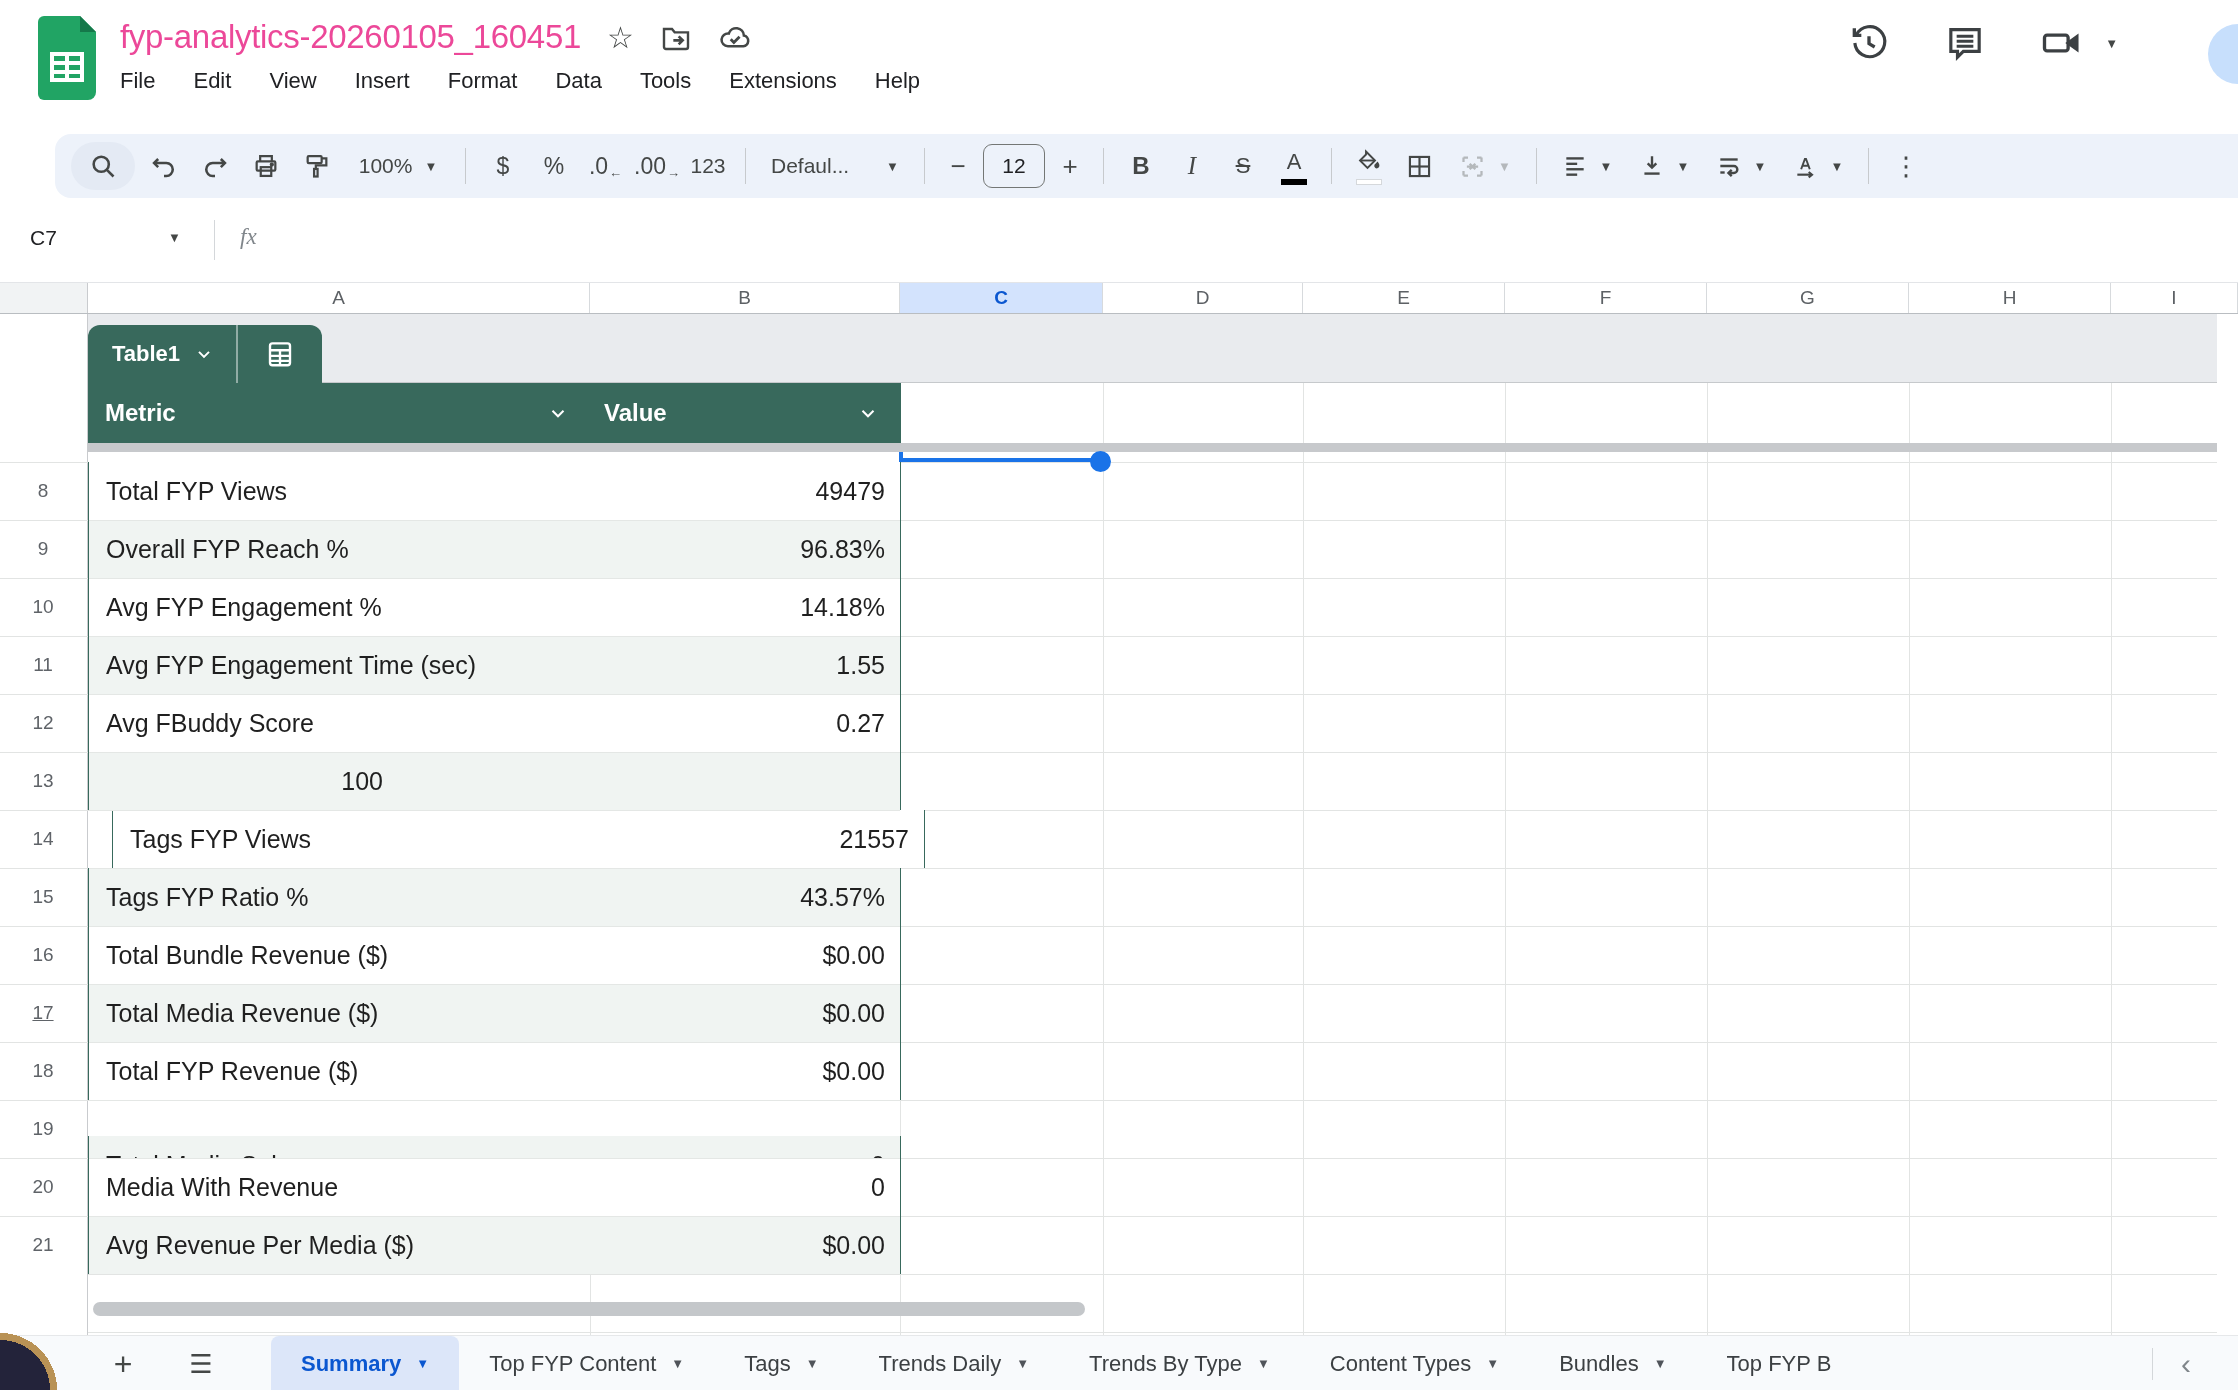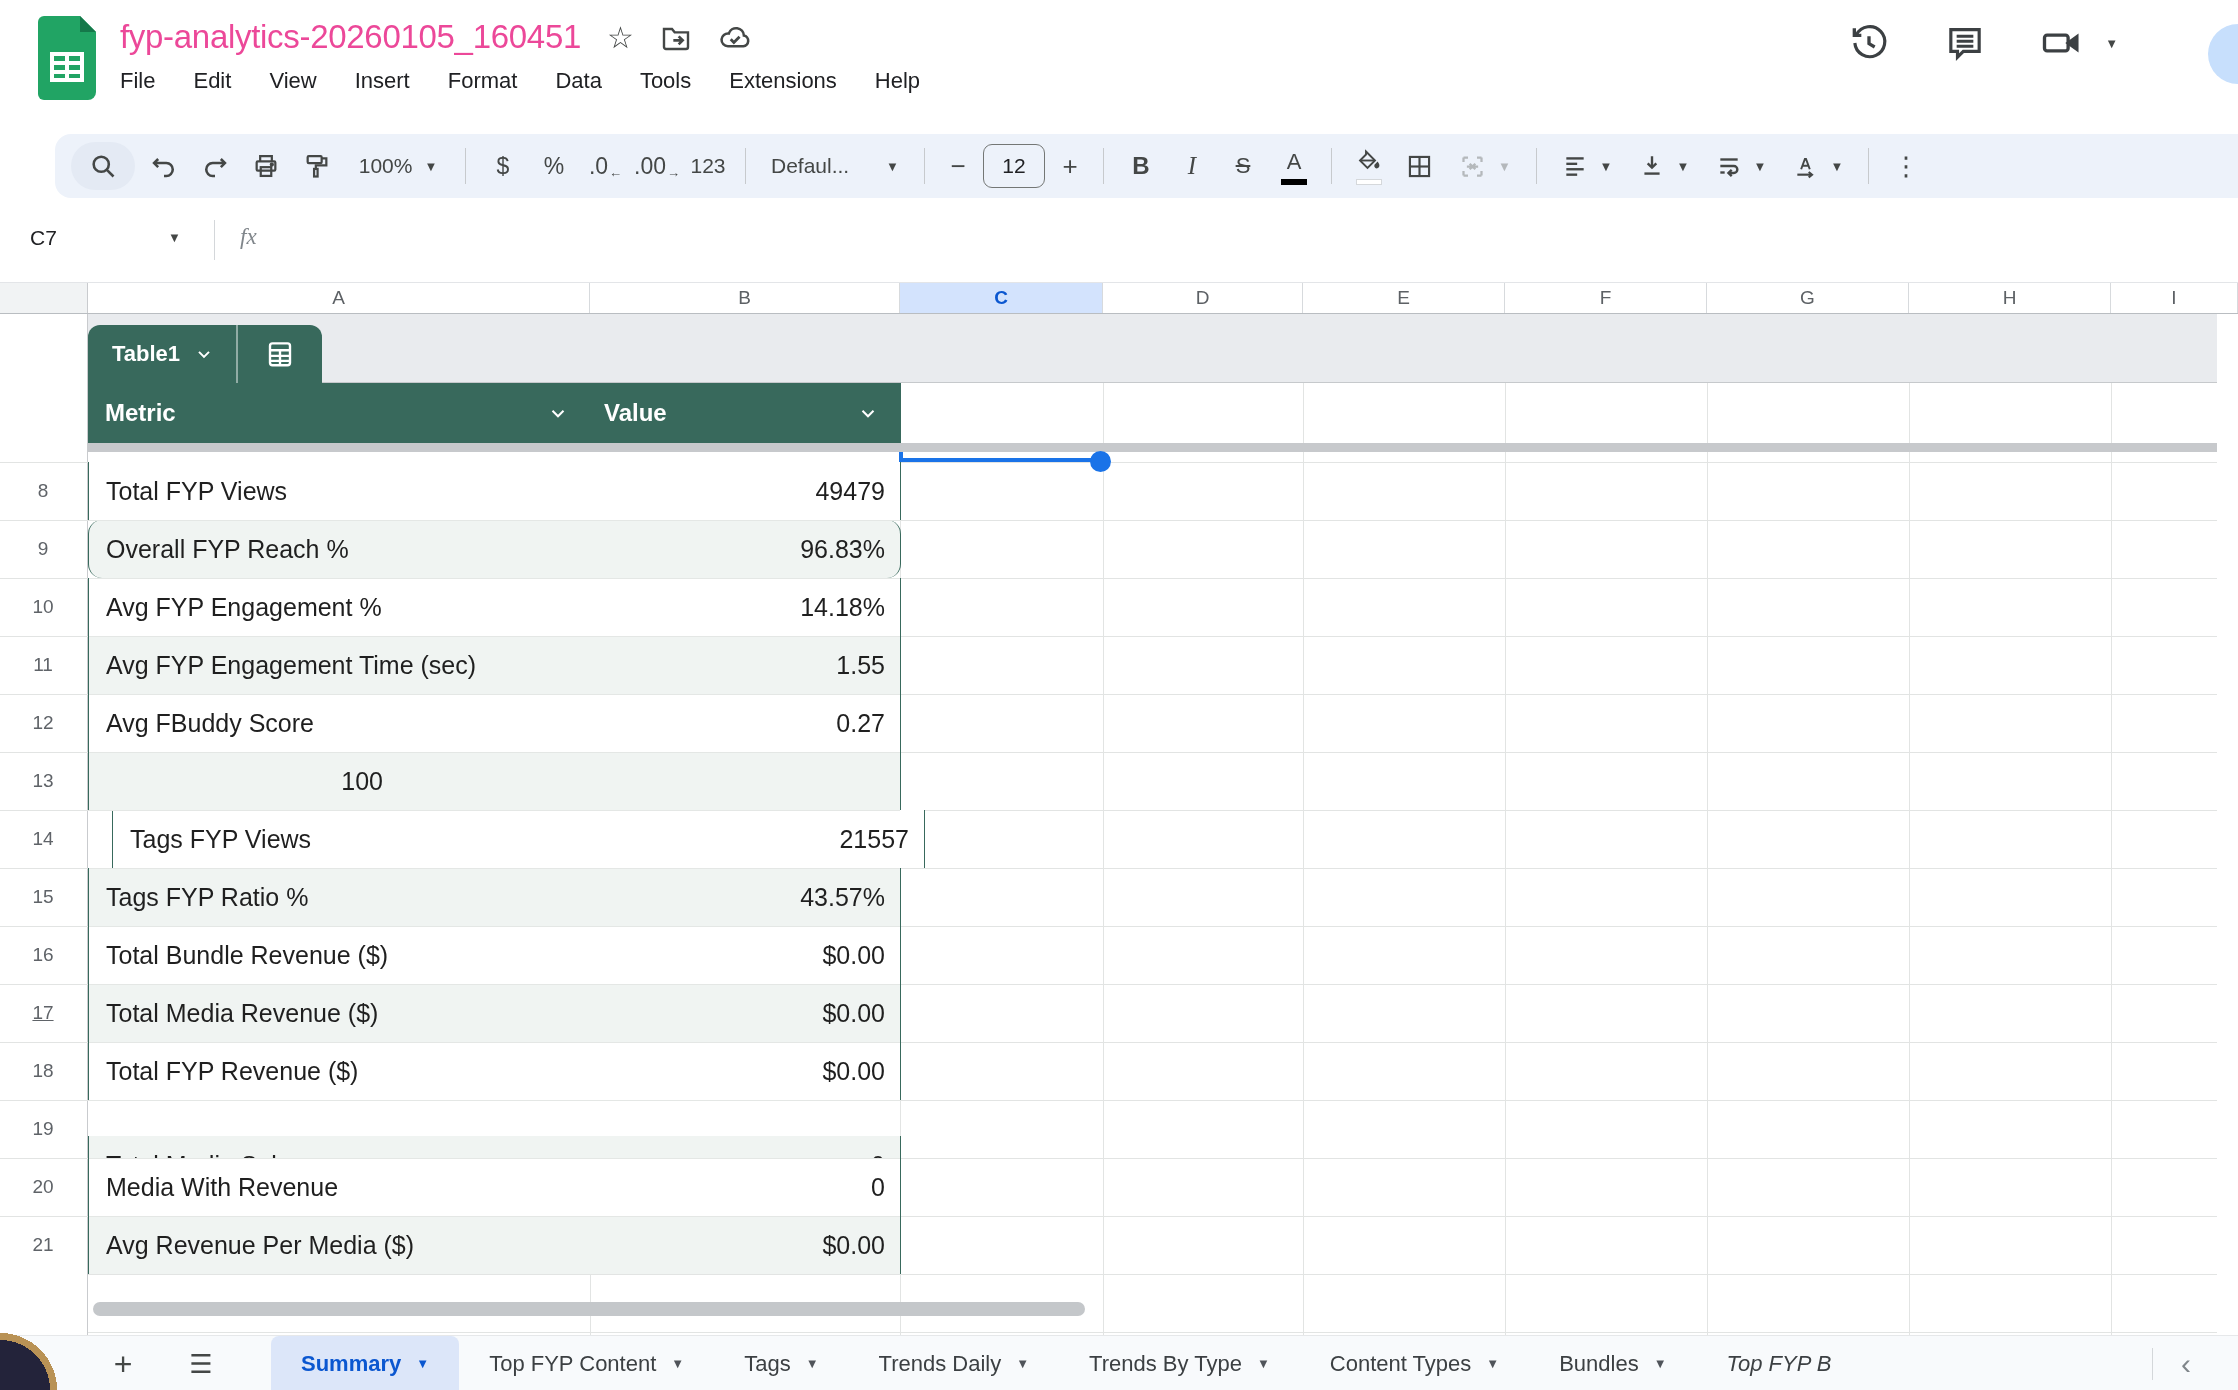--- a/index.html
+++ b/index.html
@@ -97,21 +97,21 @@
   #add-sheet { left:100px; top:6px; width:46px; height:44px; display:flex; align-items:center;
     justify-content:center; font-size:32px; color:#444746; }
   #all-sheets { left:178px; top:6px; width:46px; height:44px; display:flex; align-items:center;
     justify-content:center; font-size:26px; color:#444746; }
   #tabs { left:271px; top:0; height:55px; display:flex; align-items:stretch; }
   .sheet-tab { display:flex; align-items:center; gap:15px; padding:0 30px; font-size:22px;
     color:#3c4043; white-space:nowrap; }
   .sheet-tab .tcaret { font-size:13px; color:#50545a; }
   .sheet-tab.active { background:#dce6f9; border-radius:8px 8px 0 0; color:#0b57d0; font-weight:600; }
   .sheet-tab.active .tcaret { color:#0b57d0; }
-  .sheet-tab.clipped { max-width:172px; overflow:hidden; padding-right:0;font-style:italic; }
+  .sheet-tab.clipped { max-width:172px; overflow:hidden; padding-right:0; }
   #tab-sep { left:2152px; top:12px; width:1px; height:32px; background:#d4d7da; }
   #tab-scroll-left { left:2166px; top:6px; width:40px; height:44px; display:flex; align-items:center;
     justify-content:center; font-size:30px; color:#80868b; }
 
   
   #corner-deco { left:0; top:1320px; width:70px; height:70px;
     background:radial-gradient(circle at 0 100%, #23233a 0 50px, #b99255 50px 57px, rgba(0,0,0,0) 57px); }
 </style>
 </head>
 <body>
@@ -416,21 +416,21 @@
     </div>
     <div class="abs row-num" style="top:69px; height:60px;">1</div>
 
     <div id="divband" class="abs"></div>
     <div id="sliver-rowhdr" class="abs"></div>
     <div id="rows-layer">
         <div class="trow abs" style="top: 148px;">
           <div class="metric">Total FYP Views</div>
           <div class="value">49479</div>
         </div>
-        <div class="trow abs band" style="top: 206px; border-radius: 14px;">
+        <div class="trow abs band" style="top: 206px;">
           <div class="metric">Overall FYP Reach %</div>
           <div class="value">96.83%</div>
         </div>
         <div class="trow-line abs" style="top: 206px;"></div>
         <div class="trow abs" style="top: 264px;">
           <div class="metric">Avg FYP Engagement %</div>
           <div class="value">14.18%</div>
         </div>
         <div class="trow-line abs" style="top: 264px;"></div>
         <div class="trow abs band" style="top: 322px;">

